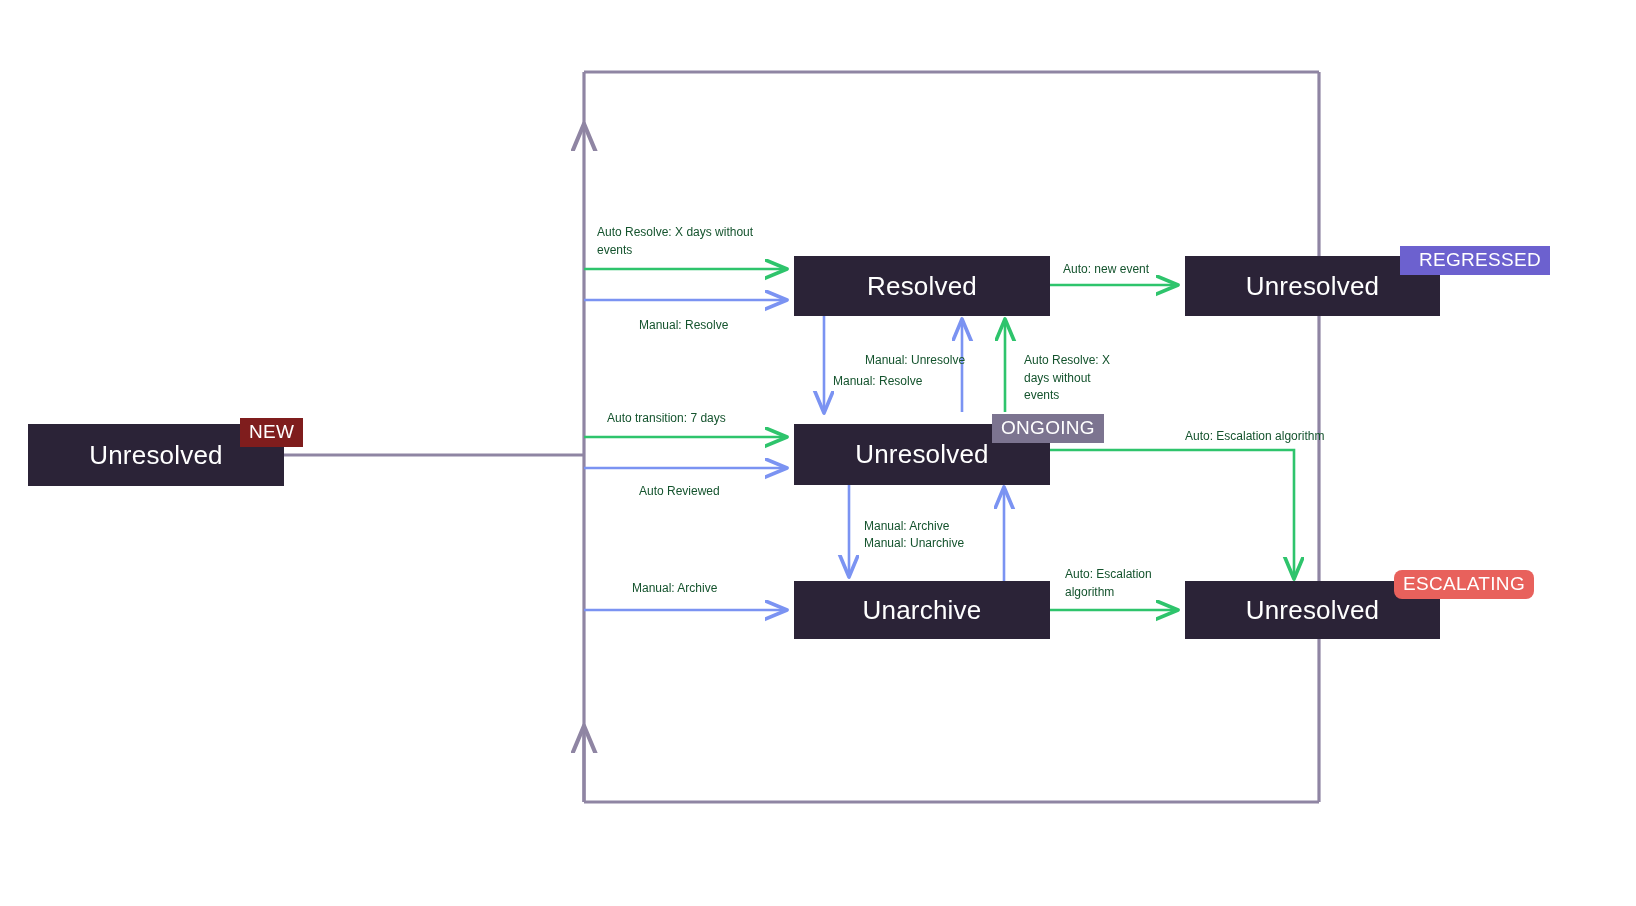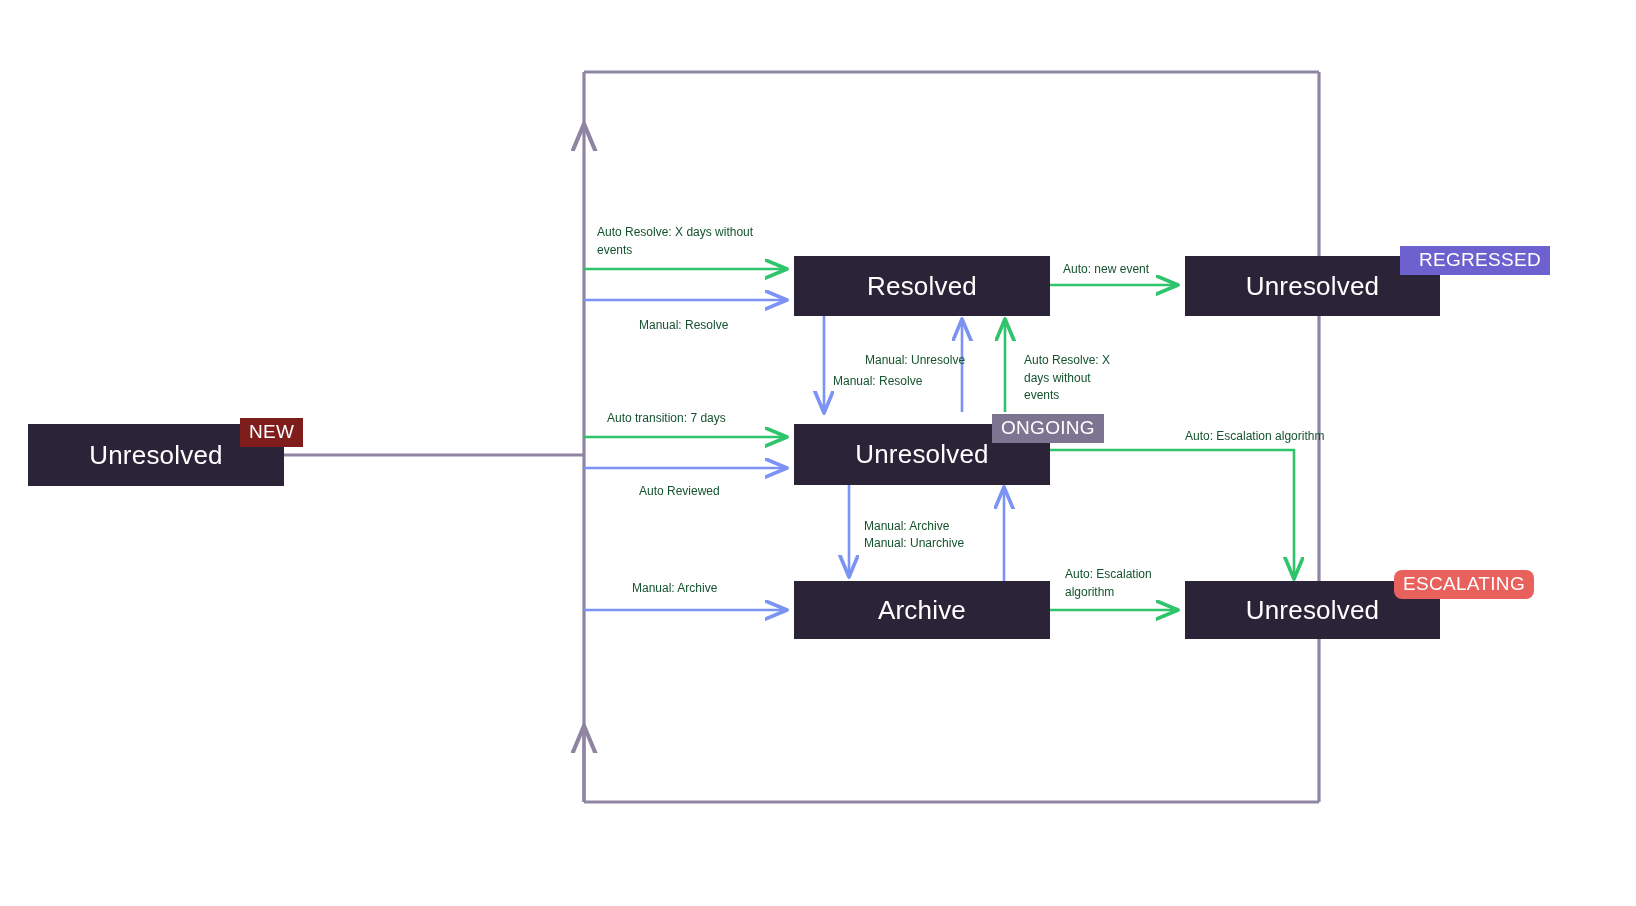--- a/index.html
+++ b/index.html
@@ -130,21 +130,21 @@
 
   <div class="node" style="left:1185px;top:256px;width:255px;height:60px;">
     <span>Unresolved</span>
   </div>
 
   <div class="node" style="left:794px;top:424px;width:256px;height:61px;">
     <span>Unresolved</span>
   </div>
 
   <div class="node" style="left:794px;top:581px;width:256px;height:58px;">
-    <span>Archive</span>
+    <span>Unarchive</span>
   </div>
 
   <div class="node" style="left:1185px;top:581px;width:255px;height:58px;">
     <span>Unresolved</span>
   </div>
 
   <div class="badge badge-new" style="left:240px;top:418px;">
     <span>NEW</span>
   </div>
 

